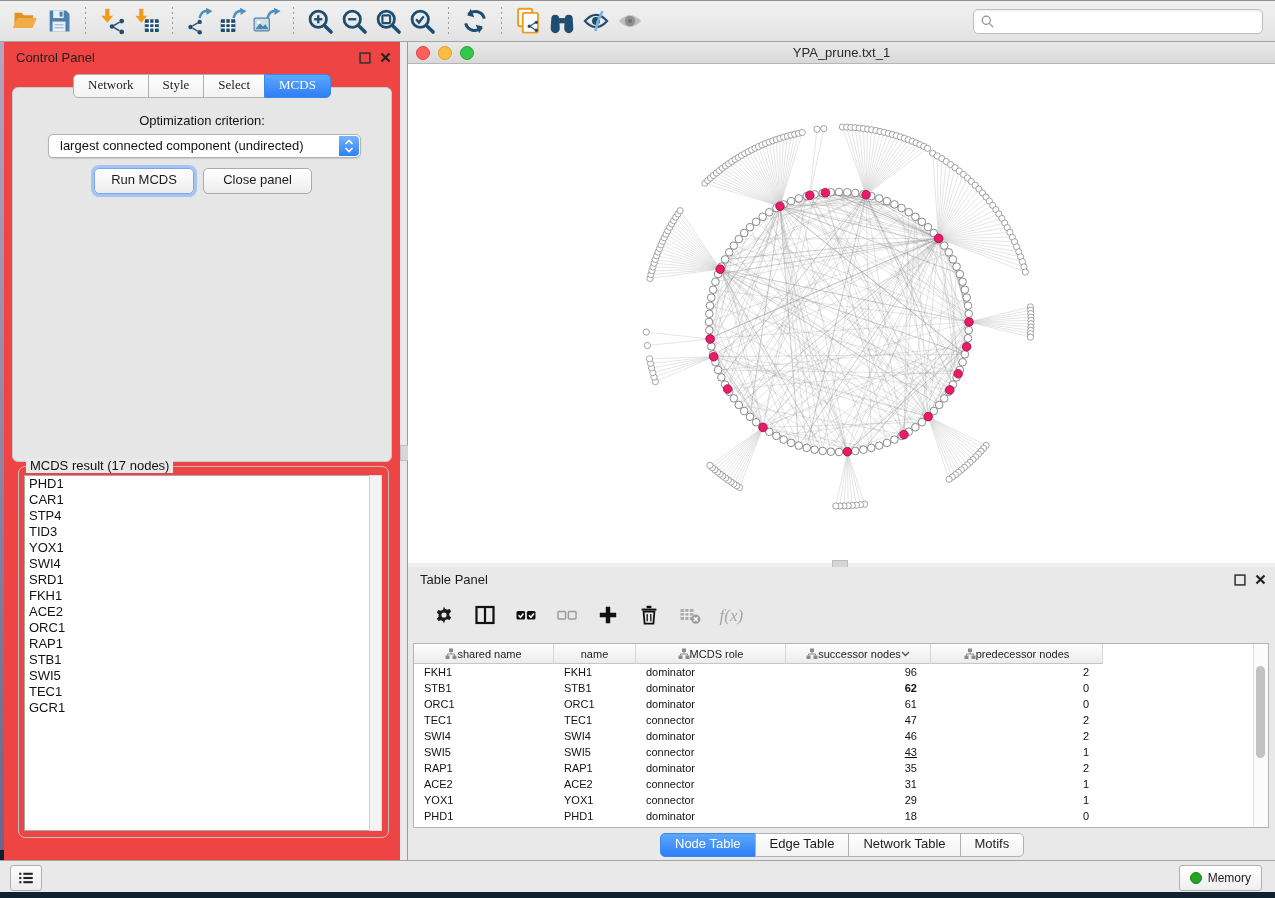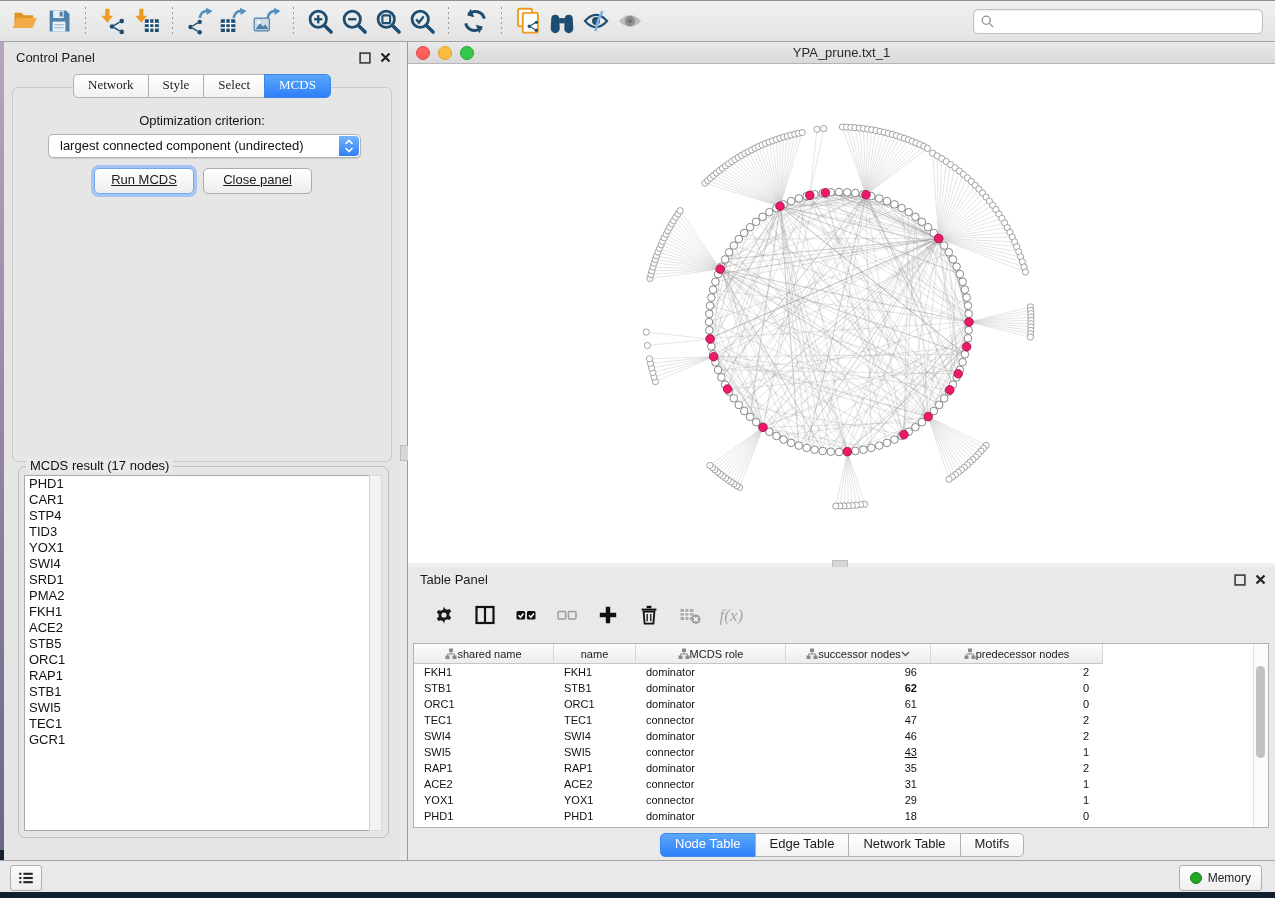--- a/index.html
+++ b/index.html
@@ -18,39 +18,39 @@
     border-top:1px solid #8f8f8f;border-bottom:1px solid #a3a3a3;display:flex;align-items:center;padding-left:8px;}
   .tb-btn{width:34px;height:34px;display:flex;align-items:center;justify-content:center;}
   .tb-sep{width:1px;height:28px;margin:0 9px;background-image:linear-gradient(#9a9a9a 34%,rgba(0,0,0,0) 0%);
     background-size:1px 5px;background-repeat:repeat-y;}
   #search-box{right:12px;top:8px;width:290px;height:25px;background:#fff;border:1px solid #bfbfbf;
     border-radius:5px;display:flex;align-items:center;padding:0 6px;box-shadow:inset 0 1px 2px rgba(0,0,0,.08);}
   #search-box input{border:none;outline:none;flex:1;font-size:12px;background:transparent;
     font-family:"Liberation Sans",sans-serif;}
 
   
-  #control-panel{left:4px;top:42px;width:396px;height:818px;background:#e5e5e5;}
+  #control-panel{left:4px;top:42px;width:396px;height:818px;background:#ef4444;}
   .panel-title{font-size:13px;color:#1c1c1c;}
   .win-btns{position:absolute;top:9px;right:8px;display:flex;gap:8px;align-items:center;}
   .wbtn{width:13px;height:13px;display:flex;align-items:center;justify-content:center;}
   #cp-card{left:8px;top:45px;width:380px;height:375px;background:#e6e6e6;border:1px solid #c9c9c9;border-radius:6px;}
   #cp-tabs{left:0;top:32px;width:396px;display:flex;justify-content:center;font-family:Liberation Serif, serif;}
   .seg{border:1px solid #b1b1b1;margin-left:-1px;background:linear-gradient(#ffffff,#f2f2f2);
     font-size:13px;color:#1c1c1c;height:22px;line-height:20px;padding:0 14px;cursor:default;}
   .seg.first{border-radius:5px 0 0 5px;margin-left:0;}
   .seg.last{border-radius:0 5px 5px 0;}
   .seg.active{background:linear-gradient(#5ba8fb,#2e7ef8);border-color:#3d87ec;color:#fff;}
   #opt-label{left:0;top:71px;width:396px;text-align:center;font-size:13px;color:#111;}
   #criterion{left:44px;top:92px;width:313px;height:24px;background:#fff;border:1px solid #b2b2b2;border-radius:5px;
     box-shadow:0 1px 1px rgba(0,0,0,.12);}
   #criterion .dd-text{font-size:13px;line-height:22px;padding-left:11px;color:#111;white-space:nowrap;}
   #criterion .dd-step{position:absolute;right:1px;top:1px;width:20px;height:20px;border-radius:0 4px 4px 0;
     background:linear-gradient(#74b4fc,#2e7ef8);display:flex;flex-direction:column;align-items:center;justify-content:center;}
   .btn{position:absolute;height:24px;background:linear-gradient(#ffffff,#ededed);border:1px solid #ababab;
-    border-radius:5px;font-size:13px;color:#1c1c1c;text-align:center;line-height:22px;text-decoration:underline;}
+    border-radius:5px;font-size:13px;color:#1c1c1c;text-align:center;line-height:22px;}
   #run-btn{left:90px;top:126px;width:98px;box-shadow:0 0 0 3px rgba(112,168,255,.55);border-color:#76a7e8;}
   #close-btn{left:199px;top:126px;width:107px;}
   #groupbox{left:14px;top:424px;width:371px;height:372px;border:1px solid #bdbdbd;border-radius:7px;}
   #groupbox-legend{position:absolute;top:-9px;left:7px;background:#e9e9e9;padding:0 4px;font-size:13px;color:#111;}
   #mcds-list{position:absolute;left:5px;top:8px;width:348px;height:354px;background:#fff;border:1px solid #a9a9a9;
     overflow:hidden;}
   .list-item{font-size:13px;line-height:16px;padding-left:4px;color:#111;}
   #mcds-scroll{position:absolute;right:6px;top:8px;width:11px;height:354px;background:#f3f3f3;border:1px solid #dcdcdc;border-left:1px solid #d2d2d2;}
 
   
@@ -348,24 +348,22 @@
   <div id="groupbox" class="abs">
     <span id="groupbox-legend">MCDS result (17 nodes)</span>
     <div id="mcds-list">
         <div class="list-item">PHD1</div>
         <div class="list-item">CAR1</div>
         <div class="list-item">STP4</div>
         <div class="list-item">TID3</div>
         <div class="list-item">YOX1</div>
         <div class="list-item">SWI4</div>
         <div class="list-item">SRD1</div>
-        <div class="list-item">PMA2</div>
         <div class="list-item">FKH1</div>
         <div class="list-item">ACE2</div>
-        <div class="list-item">STB5</div>
         <div class="list-item">ORC1</div>
         <div class="list-item">RAP1</div>
         <div class="list-item">STB1</div>
         <div class="list-item">SWI5</div>
         <div class="list-item">TEC1</div>
         <div class="list-item">GCR1</div>
       </div>
     <div id="mcds-scroll"></div>
   </div>
 </div>

